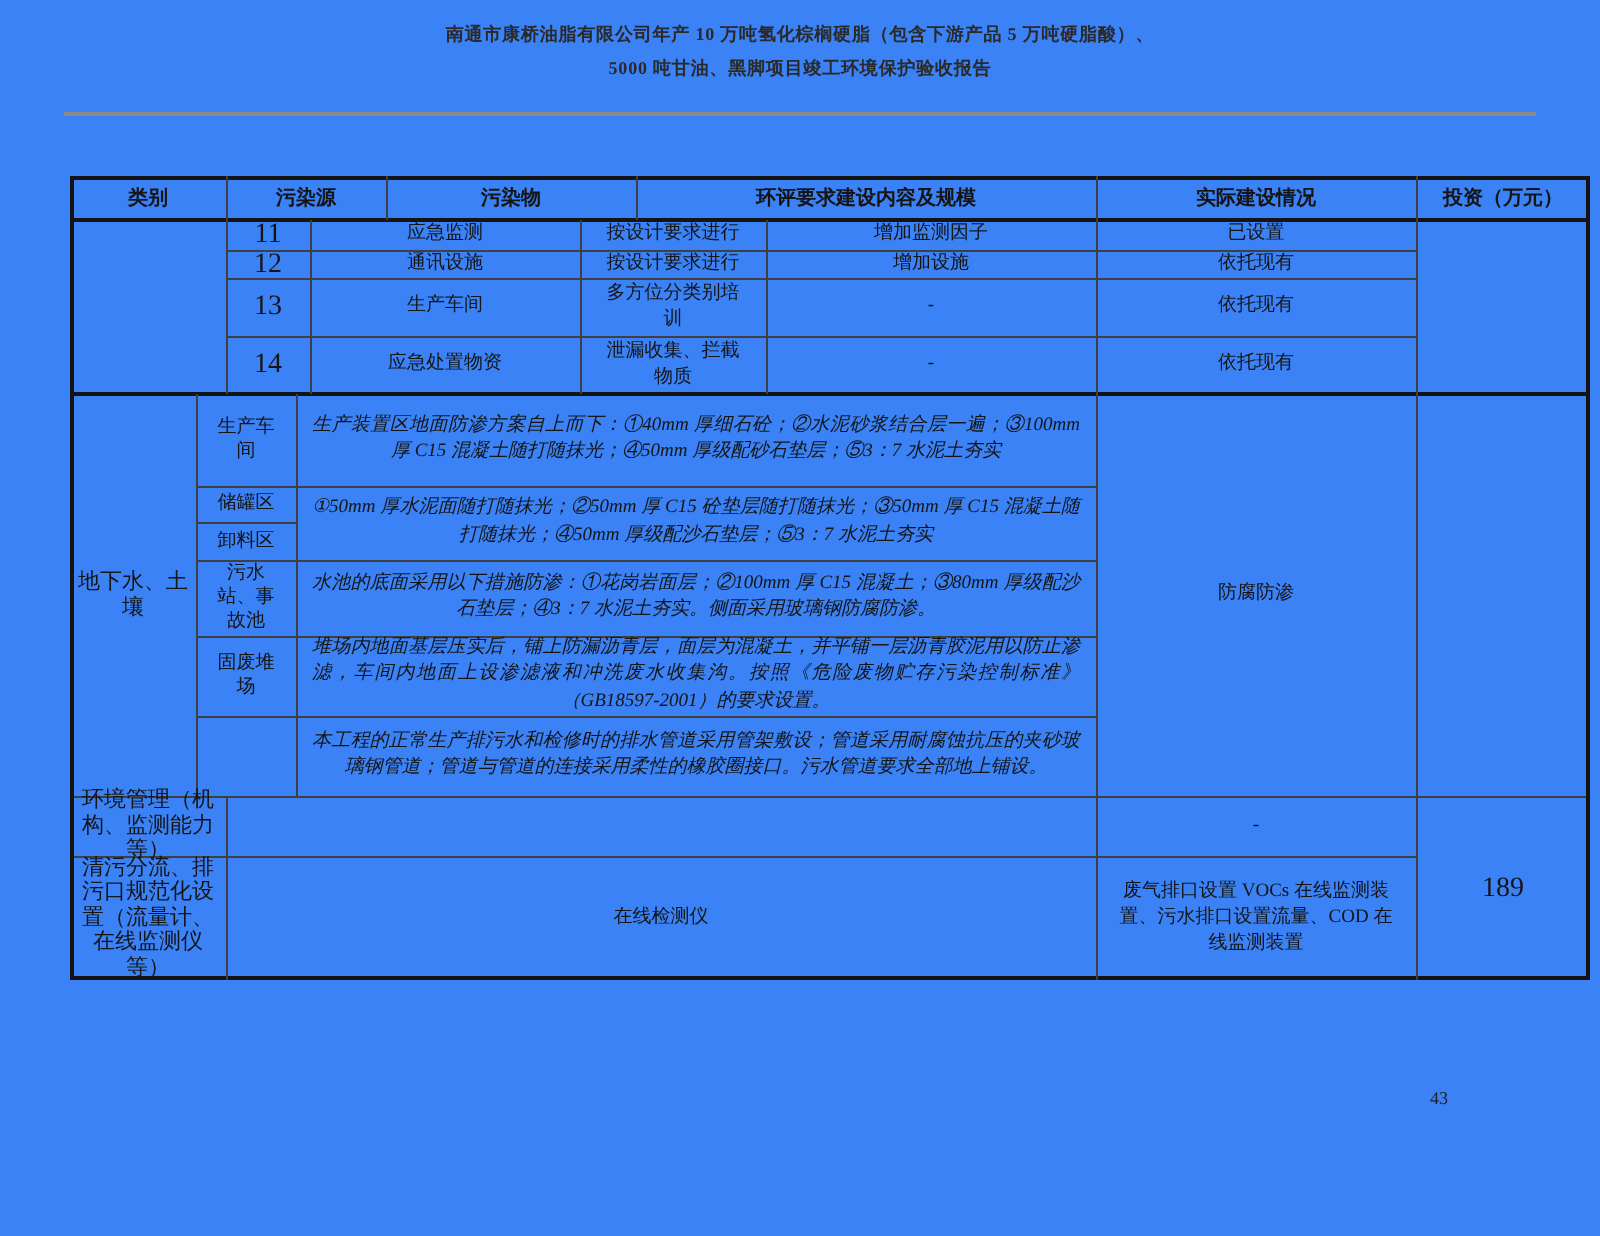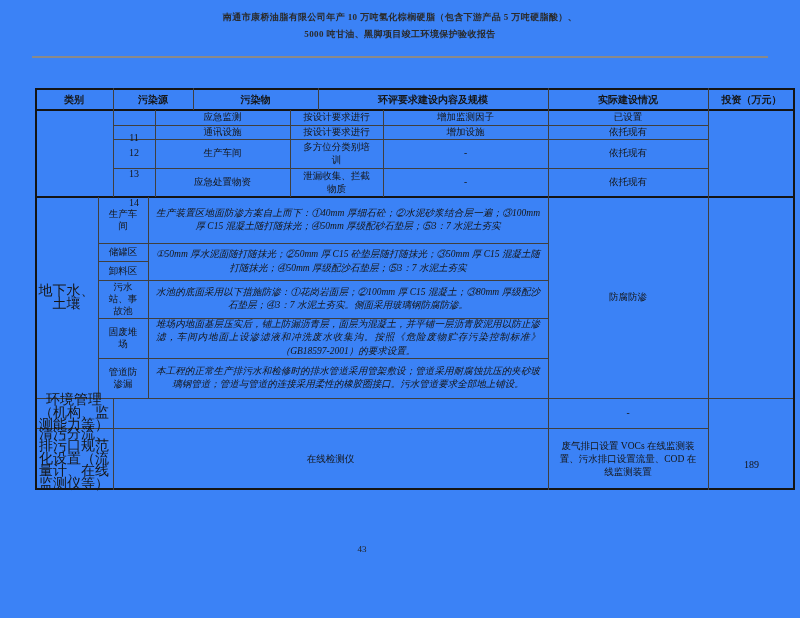--- a/index.html
+++ b/index.html
@@ -13,23 +13,23 @@
   .hl{height:1px;}
   .vl{width:1px;}
   .thick{background:#141414;}
   .c{position:absolute;box-sizing:border-box;display:flex;align-items:center;justify-content:center;
      text-align:center;font-size:9.5px;line-height:13px;padding:0 4px;color:#151515;}
   .hd{font-weight:bold;font-size:10px;}
   .para{flex-direction:column;padding:0 8px;}
   .para .jt{display:block;width:100%;text-align:justify;text-align-last:center;line-height:13.5px;font-style:italic;}
   .lab{padding:0 7px;line-height:12px;}
   .req{padding:0 10px;}
-  .num{font-size:10px;margin-top:20px;}
-  .cat{line-height:12.5px;padding:0 2px;font-size:14px;}
-  .page-number{position:absolute;top:544px;left:0;width:724px;text-align:center;font-size:9px;color:#222;}
+  .num{font-size:14px;}
+  .cat{line-height:12.5px;padding:0 2px;font-size:11px;}
+  .page-number{position:absolute;top:544px;left:0;width:724px;text-align:right;font-size:9px;color:#222;}
 </style>
 </head>
 <body>
 
 <div class="page">
 
   <div class="doc-header">
     <div>南通市康桥油脂有限公司年产 10 万吨氢化棕榈硬脂（包含下游产品 5 万吨硬脂酸）、</div>
     <div>5000 吨甘油、黑脚项目竣工环境保护验收报告</div>
   </div>
@@ -96,21 +96,20 @@
     <div class="c" style="left:348px;top:80px;width:165px;height:29px">-</div>
     <div class="c" style="left:513px;top:80px;width:160px;height:29px">依托现有</div>
 
     <div class="c cat" style="left:0;top:109px;width:63px;height:201px">地下水、土壤</div>
 
     <div class="c lab" style="left:63px;top:109px;width:50px;height:46px">生产车间</div>
     <div class="c lab" style="left:63px;top:155px;width:50px;height:18px">储罐区</div>
     <div class="c lab" style="left:63px;top:173px;width:50px;height:19px">卸料区</div>
     <div class="c lab" style="left:63px;top:192px;width:50px;height:38px">污水站、事故池</div>
     <div class="c lab" style="left:63px;top:230px;width:50px;height:40px">固废堆场</div>
-    <div class="c lab" style="left:63px;top:270px;width:50px;height:40px">管道防渗漏</div>
 
     <div class="c para" style="left:113px;top:109px;width:400px;height:46px">
         <span class="jt">生产装置区地面防渗方案自上而下：①40mm 厚细石砼；②水泥砂浆结合层一遍；③100mm 厚 C15 混凝土随打随抹光；④50mm 厚级配砂石垫层；⑤3：7 水泥土夯实</span>
       </div>
     <div class="c para" style="left:113px;top:155px;width:400px;height:37px">
         <span class="jt">①50mm 厚水泥面随打随抹光；②50mm 厚 C15 砼垫层随打随抹光；③50mm 厚 C15 混凝土随打随抹光；④50mm 厚级配沙石垫层；⑤3：7 水泥土夯实</span>
       </div>
     <div class="c para" style="left:113px;top:192px;width:400px;height:38px">
         <span class="jt">水池的底面采用以下措施防渗：①花岗岩面层；②100mm 厚 C15 混凝土；③80mm 厚级配沙石垫层；④3：7 水泥土夯实。侧面采用玻璃钢防腐防渗。</span>
       </div>

